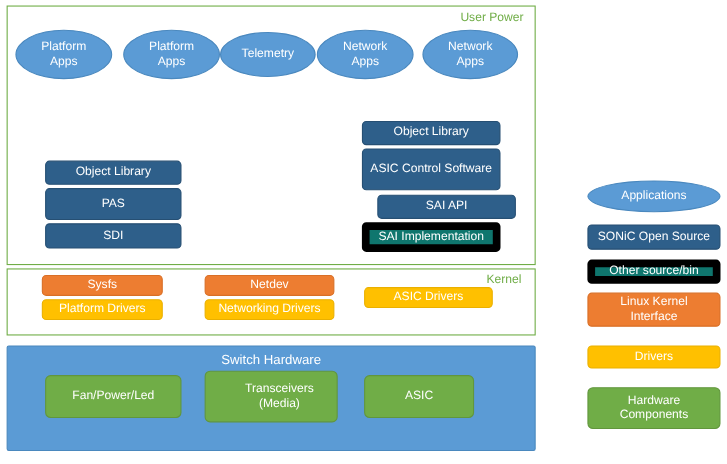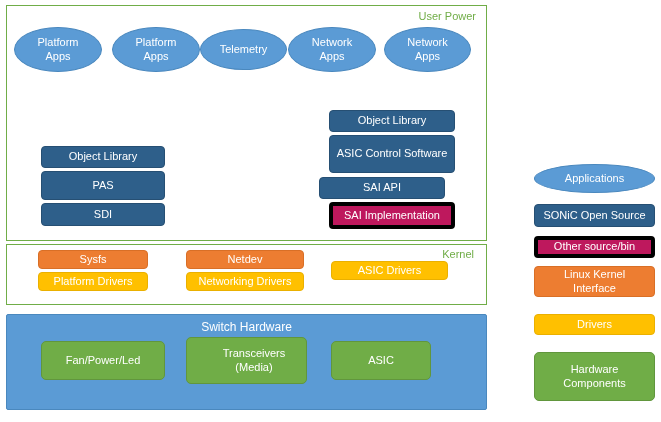--- a/index.html
+++ b/index.html
@@ -14,21 +14,21 @@
     text-align: center; color: #ffffff; font-size: 11px; line-height: 1.2;
     padding: 0 4px; box-sizing: border-box;
   }
   .rect { border-radius: 4px; }
   .ellipse { border-radius: 50%; }
   .padmed { padding: 0 14px; }
   .padwide { padding: 0 18px; }
 
   .blue      { background: #5B9BD5; border: 1px solid #4A88BE; }
   .darkblue  { background: #2E5F8A; border: 1px solid #264F73; }
-  .lightblue { background: #be185d; border: 4px solid #000000; }
+  .lightblue { background: #0f766e; border: 7px solid #000000; }
   .orange    { background: #ED7D31; border: 1px solid #D96F26; }
   .yellow    { background: #FFC000; border: 1px solid #EAB000; }
   .green     { background: #70AD47; border: 1px solid #61963D; }
 
   .hwregion { position: absolute; background: #5B9BD5; border: 1px solid #4A88BE; border-radius: 2px; box-sizing: border-box; }
   .hwlabel { position: absolute; top: 5px; left: 0; width: 100%; text-align: center; color: #ffffff; font-size: 12px; }
 </style>
 </head>
 <body>
 
@@ -43,21 +43,21 @@
   <div class="shape ellipse blue" style="left:200px; top:29px; width:87px; height:41px;">Telemetry</div>
   <div class="shape ellipse blue padmed" style="left:288px; top:27px; width:88px; height:45px;">Network Apps</div>
   <div class="shape ellipse blue padmed" style="left:384px; top:27px; width:87px; height:45px;">Network Apps</div>
 
   <div class="shape rect darkblue" style="left:41px; top:146px; width:124px; height:22px;">Object Library</div>
   <div class="shape rect darkblue" style="left:41px; top:171px; width:124px; height:29px;">PAS</div>
   <div class="shape rect darkblue" style="left:41px; top:203px; width:124px; height:23px;">SDI</div>
 
   <div class="shape rect darkblue" style="left:329px; top:110px; width:126px; height:22px;">Object Library</div>
   <div class="shape rect darkblue" style="left:329px; top:135px; width:126px; height:38px;">ASIC Control Software</div>
-  <div class="shape rect darkblue" style="left:319px; top:177px; width:126px; height:22px;">SAI API</div>
+  <div class="shape rect darkblue" style="left:343px; top:177px; width:126px; height:22px;">SAI API</div>
   <div class="shape rect lightblue" style="left:329px; top:202px; width:126px; height:27px;">SAI Implementation</div>
 
   <div class="region" style="left:6px; top:244px; width:481px; height:61px;">
     <div class="region-label" style="top:3px; right:12px;">Kernel</div>
   </div>
 
   <div class="shape rect yellow" style="left:38px; top:272px; width:110px; height:19px;">Platform Drivers</div>
   <div class="shape rect orange" style="left:38px; top:250px; width:110px; height:19px;">Sysfs</div>
   <div class="shape rect orange" style="left:186px; top:250px; width:118px; height:19px;">Netdev</div>
   <div class="shape rect yellow" style="left:186px; top:272px; width:118px; height:19px;">Networking Drivers</div>
@@ -69,15 +69,15 @@
 
   <div class="shape rect green" style="left:41px; top:341px; width:124px; height:39px; border-radius:5px;">Fan/Power/Led</div>
   <div class="shape rect green padwide" style="left:186px; top:337px; width:121px; height:47px; border-radius:5px;padding-left:33px;">Transceivers (Media)</div>
   <div class="shape rect green" style="left:331px; top:341px; width:100px; height:39px; border-radius:5px;">ASIC</div>
 
   <div class="shape ellipse blue" style="left:534px; top:164px; width:121px; height:29px;">Applications</div>
   <div class="shape rect darkblue" style="left:534px; top:204px; width:121px; height:23px;">SONiC Open Source</div>
   <div class="shape rect lightblue" style="left:534px; top:236px; width:121px; height:22px;">Other source/bin</div>
   <div class="shape rect orange padwide" style="left:534px; top:266px; width:121px; height:31px;">Linux Kernel Interface</div>
   <div class="shape rect yellow" style="left:534px; top:314px; width:121px; height:21px;">Drivers</div>
-  <div class="shape rect green padwide" style="left:534px; top:352px; width:121px; height:49px; border-radius:5px;">Hardware Components</div>
+  <div class="shape rect green padwide" style="left:534px; top:352px; width:121px; height:38px; border-radius:5px;">Hardware Components</div>
 
 </div>
 
 </body></html>

